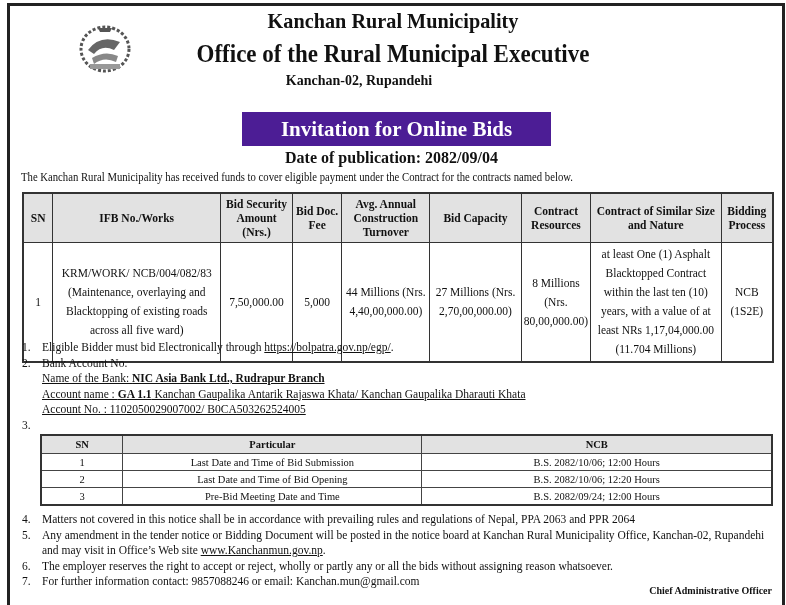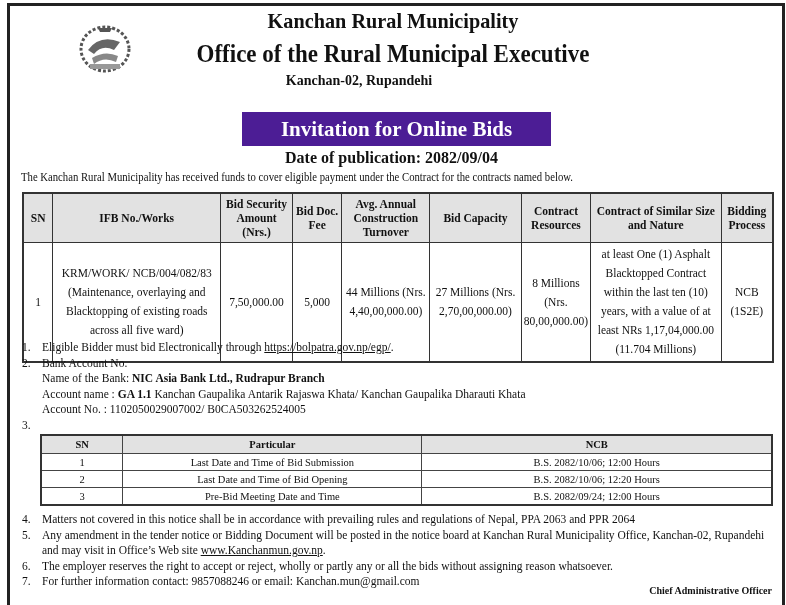--- a/index.html
+++ b/index.html
@@ -15,21 +15,21 @@
   .intro { position:absolute; left:21px; top:171px; font-size:11.5px; transform:scaleX(0.93); transform-origin:left; white-space:nowrap; }
   table { border-collapse:collapse; font-family:"Liberation Serif", serif; }
   .bidtbl { position:absolute; left:22px; top:192px; width:752px; font-size:11.5px; }
   .bidtbl th { background:#e2e2e2; font-weight:bold; border:1px solid #333; padding:2px 2px; text-align:center; line-height:14px; height:44px; }
   .bidtbl td { border:1px solid #333; padding:2px 2px; text-align:center; line-height:19px; height:90px; vertical-align:middle; }
   .bidtbl { border:2px solid #333; }
   .notes { position:absolute; left:22px; top:340px; font-size:11.5px; line-height:15.5px; }
   .note { display:flex; }
   .num { width:20px; flex:none; }
   .link { text-decoration:underline; }
-  .indent { padding-left:20px; }
+  .indent { padding-left:20px;text-decoration:underline; }
   .b { font-weight:bold; }
   .dtbl { position:absolute; left:40px; top:434px; width:733px; font-size:10.5px; border:2px solid #333; }
   .dtbl th { background:#e2e2e2; border:1px solid #444; height:17px; font-weight:bold; text-align:center; padding:0; }
   .dtbl td { border:1px solid #444; height:16px; text-align:center; padding:0; }
   .notes2 { position:absolute; left:22px; top:512px; font-size:11.5px; line-height:15.5px; width:752px; }
   .sign { position:absolute; right:14px; top:585px; font-size:10px; font-weight:bold; }
 </style>
 </head>
 <body>
 

